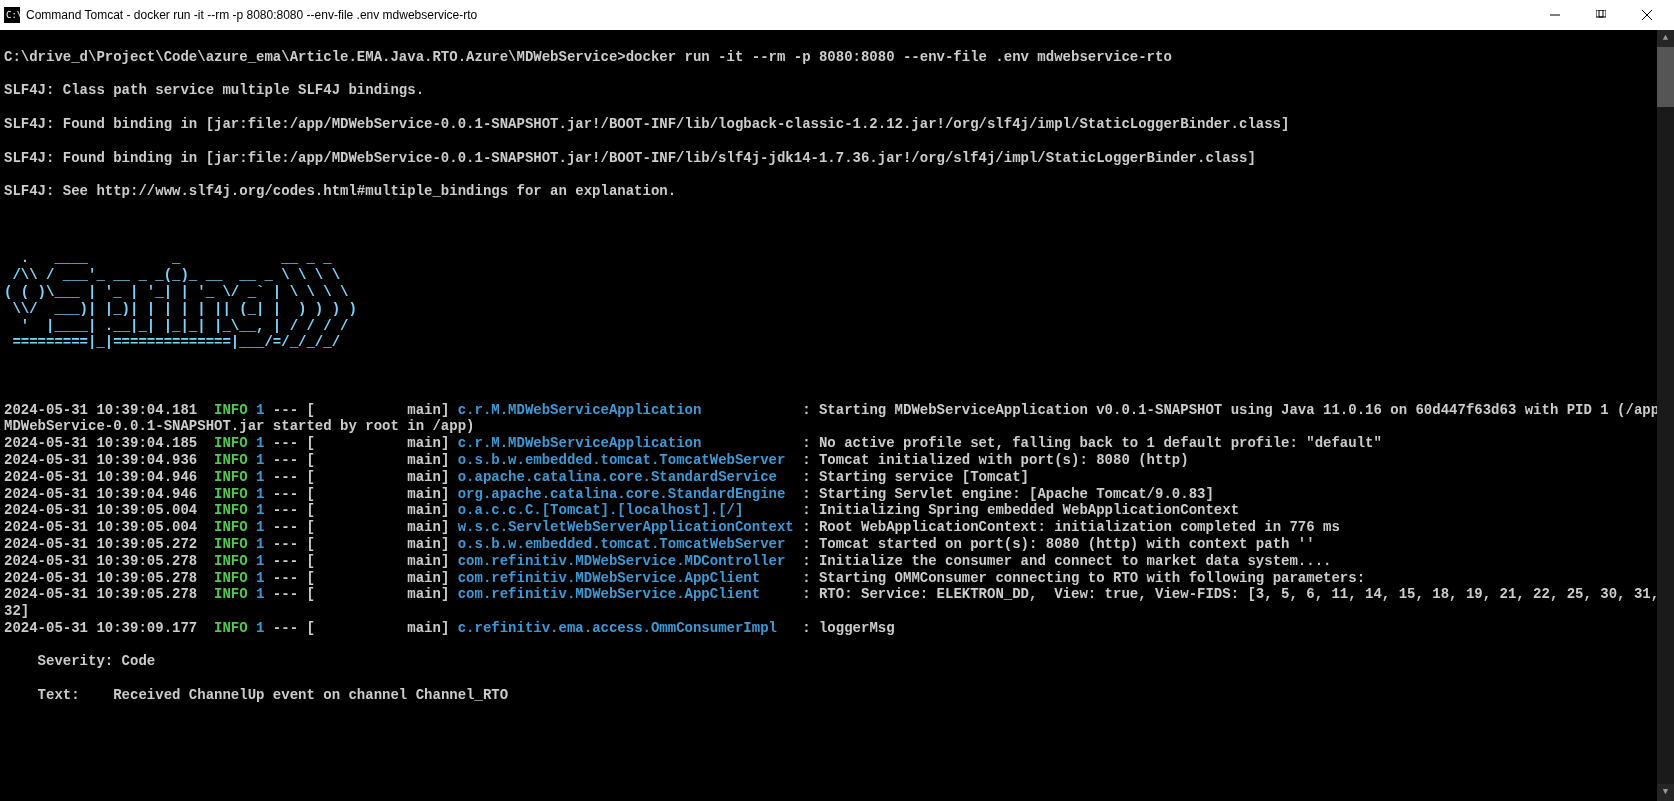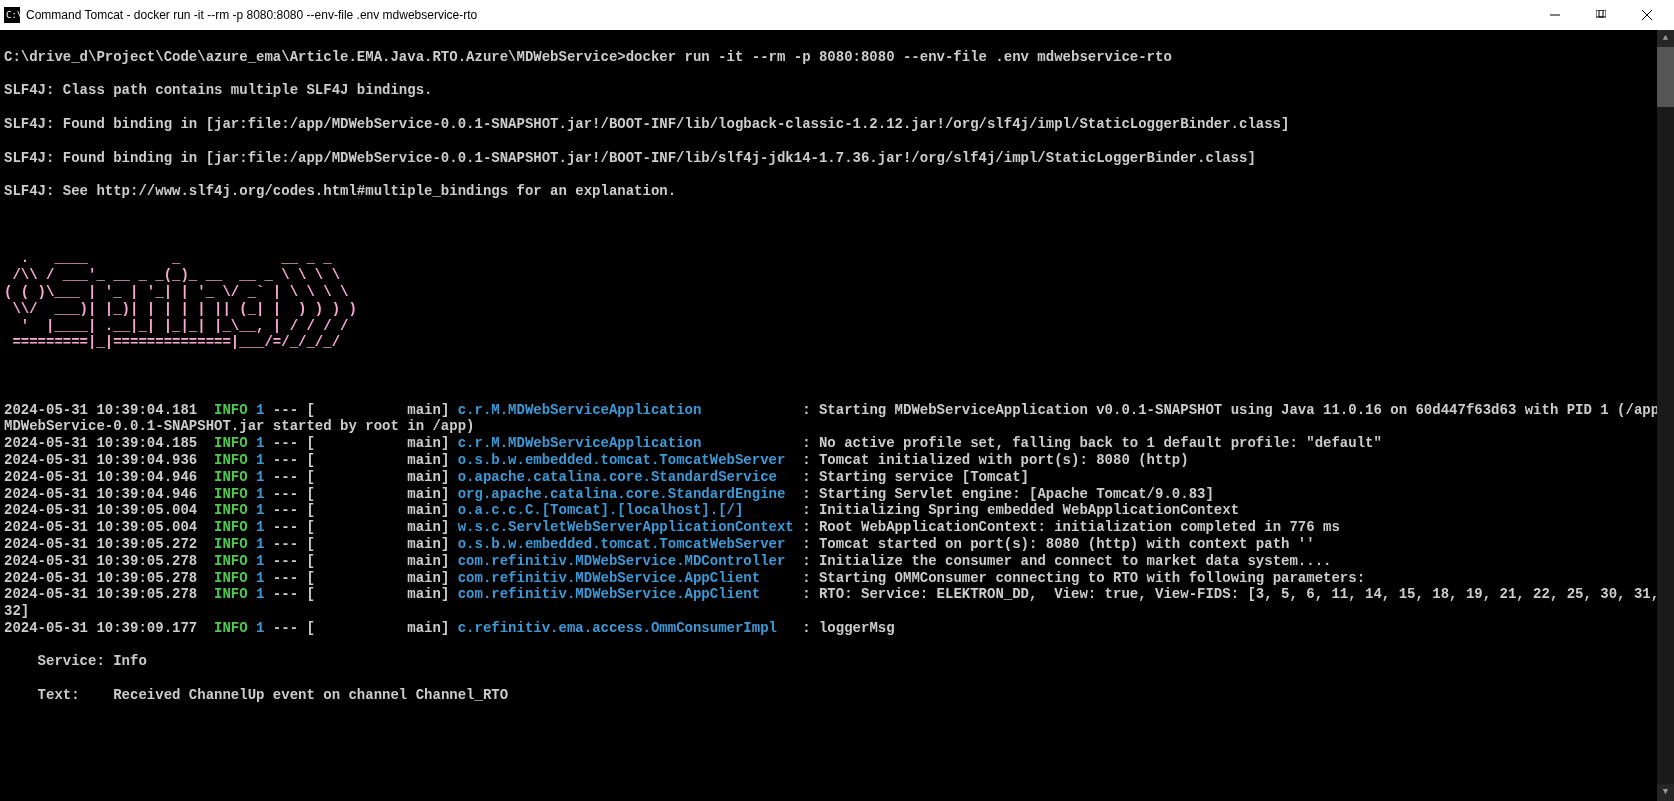--- a/index.html
+++ b/index.html
@@ -75,21 +75,21 @@
     align-items:center;
     justify-content:center;
     color:#999;
     font-size:9px;
   }
   .sb-up { top:0; }
   .sb-down { bottom:0; }
   .line { white-space: pre-wrap; word-break: break-all; font-weight: bold; }
   .green { color: #4ec94e; }
   .cyan { color: #3d99d6; }
-  .ascii { color: #f9a8d4; }
+  .ascii { color: #7dd3fc; }
   .logrow { display: block; }
 </style>
 </head>
 <body>
 
 <div class="titlebar">
   <span class="titlebar-icon">
     <svg viewBox="0 0 16 16">
         <rect x="0" y="0" width="16" height="16" fill="#000"></rect>
         <text x="2" y="11" font-size="9" fill="#fff" font-family="monospace">C:\</text>
@@ -113,34 +113,34 @@
       <svg viewBox="0 0 10 10">
           <line x1="0" y1="0" x2="10" y2="10" stroke="#000" stroke-width="1"></line>
           <line x1="10" y1="0" x2="0" y2="10" stroke="#000" stroke-width="1"></line>
         </svg>
     </div>
   </div>
 </div>
 
 <div class="terminal">
 <div class="line"><span>C:\drive_d\Project\Code\azure_ema\Article.EMA.Java.RTO.Azure\MDWebService&gt;</span><span>docker run -it --rm -p 8080:8080 --env-file .env mdwebservice-rto</span></div>
-<div class="line">SLF4J: Class path contains multiple SLF4J bindings.</div>
+<div class="line">SLF4J: Class path service multiple SLF4J bindings.</div>
 <div class="line">SLF4J: Found binding in [jar:file:/app/MDWebService-0.0.1-SNAPSHOT.jar!/BOOT-INF/lib/logback-classic-1.2.12.jar!/org/slf4j/impl/StaticLoggerBinder.class]</div>
 <div class="line">SLF4J: Found binding in [jar:file:/app/MDWebService-0.0.1-SNAPSHOT.jar!/BOOT-INF/lib/slf4j-jdk14-1.7.36.jar!/org/slf4j/impl/StaticLoggerBinder.class]</div>
 <div class="line">SLF4J: See http://www.slf4j.org/codes.html#multiple_bindings for an explanation.</div>
 <div class="line">&nbsp;</div>
 <div class="line ascii">  .   ____          _            __ _ _
  /\\ / ___'_ __ _ _(_)_ __  __ _ \ \ \ \
 ( ( )\___ | '_ | '_| | '_ \/ _` | \ \ \ \
  \\/  ___)| |_)| | | | | || (_| |  ) ) ) )
   '  |____| .__|_| |_|_| |_\__, | / / / /
  =========|_|==============|___/=/_/_/_/</div>
 <div class="line">&nbsp;</div>
 <div id="loglines"><div class="line logrow"><span>2024-05-31 10:39:04.181  </span><span class="green">INFO</span><span class="cyan"> 1</span><span> --- [           main] </span><span class="cyan">c.r.M.MDWebServiceApplication           </span><span> : Starting MDWebServiceApplication v0.0.1-SNAPSHOT using Java 11.0.16 on 60d447f63d63 with PID 1 (/app/MDWebService-0.0.1-SNAPSHOT.jar started by root in /app)</span></div><div class="line logrow"><span>2024-05-31 10:39:04.185  </span><span class="green">INFO</span><span class="cyan"> 1</span><span> --- [           main] </span><span class="cyan">c.r.M.MDWebServiceApplication           </span><span> : No active profile set, falling back to 1 default profile: "default"</span></div><div class="line logrow"><span>2024-05-31 10:39:04.936  </span><span class="green">INFO</span><span class="cyan"> 1</span><span> --- [           main] </span><span class="cyan">o.s.b.w.embedded.tomcat.TomcatWebServer </span><span> : Tomcat initialized with port(s): 8080 (http)</span></div><div class="line logrow"><span>2024-05-31 10:39:04.946  </span><span class="green">INFO</span><span class="cyan"> 1</span><span> --- [           main] </span><span class="cyan">o.apache.catalina.core.StandardService  </span><span> : Starting service [Tomcat]</span></div><div class="line logrow"><span>2024-05-31 10:39:04.946  </span><span class="green">INFO</span><span class="cyan"> 1</span><span> --- [           main] </span><span class="cyan">org.apache.catalina.core.StandardEngine </span><span> : Starting Servlet engine: [Apache Tomcat/9.0.83]</span></div><div class="line logrow"><span>2024-05-31 10:39:05.004  </span><span class="green">INFO</span><span class="cyan"> 1</span><span> --- [           main] </span><span class="cyan">o.a.c.c.C.[Tomcat].[localhost].[/]      </span><span> : Initializing Spring embedded WebApplicationContext</span></div><div class="line logrow"><span>2024-05-31 10:39:05.004  </span><span class="green">INFO</span><span class="cyan"> 1</span><span> --- [           main] </span><span class="cyan">w.s.c.ServletWebServerApplicationContext</span><span> : Root WebApplicationContext: initialization completed in 776 ms</span></div><div class="line logrow"><span>2024-05-31 10:39:05.272  </span><span class="green">INFO</span><span class="cyan"> 1</span><span> --- [           main] </span><span class="cyan">o.s.b.w.embedded.tomcat.TomcatWebServer </span><span> : Tomcat started on port(s): 8080 (http) with context path ''</span></div><div class="line logrow"><span>2024-05-31 10:39:05.278  </span><span class="green">INFO</span><span class="cyan"> 1</span><span> --- [           main] </span><span class="cyan">com.refinitiv.MDWebService.MDController </span><span> : Initialize the consumer and connect to market data system....</span></div><div class="line logrow"><span>2024-05-31 10:39:05.278  </span><span class="green">INFO</span><span class="cyan"> 1</span><span> --- [           main] </span><span class="cyan">com.refinitiv.MDWebService.AppClient    </span><span> : Starting OMMConsumer connecting to RTO with following parameters:</span></div><div class="line logrow"><span>2024-05-31 10:39:05.278  </span><span class="green">INFO</span><span class="cyan"> 1</span><span> --- [           main] </span><span class="cyan">com.refinitiv.MDWebService.AppClient    </span><span> : RTO: Service: ELEKTRON_DD,  View: true, View-FIDS: [3, 5, 6, 11, 14, 15, 18, 19, 21, 22, 25, 30, 31, 32]</span></div><div class="line logrow"><span>2024-05-31 10:39:09.177  </span><span class="green">INFO</span><span class="cyan"> 1</span><span> --- [           main] </span><span class="cyan">c.refinitiv.ema.access.OmmConsumerImpl  </span><span> : loggerMsg</span></div></div>
-<div class="line">    Service: Info</div>
+<div class="line">    Severity: Code</div>
 <div class="line">    Text:    Received ChannelUp event on channel Channel_RTO</div>
 
 
 
 
   <div class="scrollbar">
     <div class="scrollbar-btn sb-up">▲</div>
     <div class="scrollbar-thumb" style="top:17px;"></div>
     <div class="scrollbar-btn sb-down">▼</div>
   </div>

